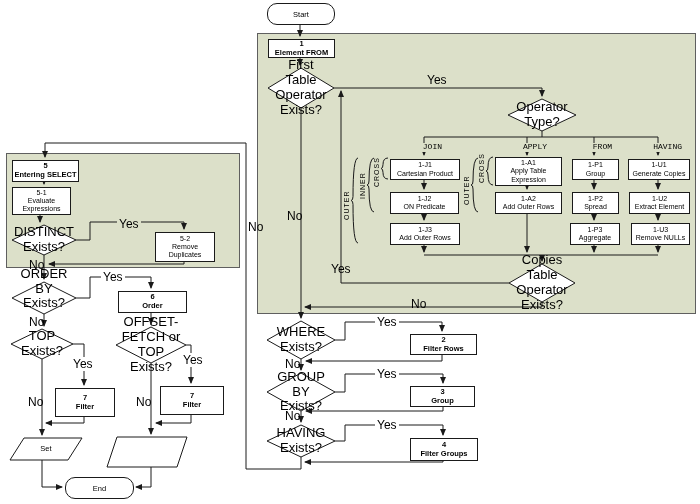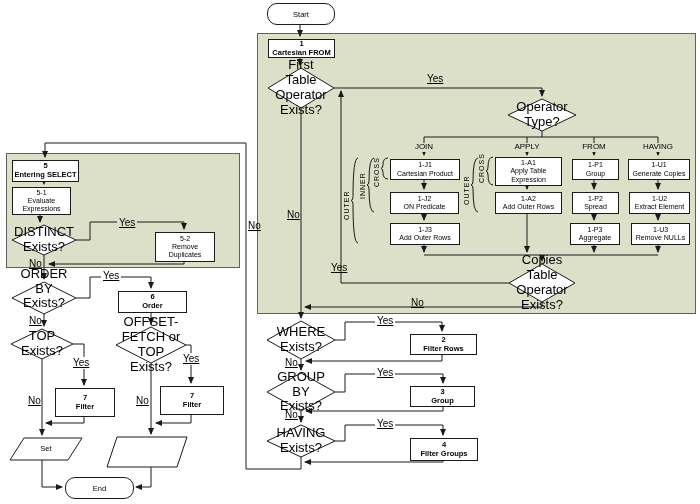--- a/index.html
+++ b/index.html
@@ -10,24 +10,24 @@
   .box{position:absolute;background:#fff;border:1px solid #1a1a1a;display:flex;flex-direction:column;
        align-items:center;justify-content:center;font-size:7px;line-height:1.18;text-align:center;}
   .box.bold{font-weight:bold;font-size:7.5px;}
   .pre{white-space:pre-line;}
   .dtext{position:absolute;display:flex;align-items:center;justify-content:center;text-align:center;
          font-size:13px;line-height:1.15;white-space:pre-line;}
   .iotext{position:absolute;display:flex;align-items:center;justify-content:center;text-align:center;
           font-size:7.5px;line-height:1.15;white-space:pre-line;}
   .oval{position:absolute;background:#fff;border:1px solid #1a1a1a;border-radius:10px;
         display:flex;align-items:center;justify-content:center;font-size:7.5px;}
-  .elabel{position:absolute;font-size:10px;line-height:1.2;text-decoration:underline;}
+  .elabel{position:absolute;font-size:12px;line-height:1.2;}
   .elabel.onln{background:#fff;padding:0 2px;}
   .elabel.rg{background:#dce0c9;padding:0 2px;}
-  .branch{position:absolute;font-size:8px;text-align:center;background:#dce0c9;line-height:1.1;}
+  .branch{position:absolute;font-size:8px;text-align:right;background:#dce0c9;line-height:1.1;font-family:Liberation Mono, monospace;}
   .vlabel{position:absolute;writing-mode:vertical-rl;transform:rotate(180deg);font-size:7px;
           letter-spacing:1px;width:10px;display:flex;align-items:center;justify-content:center;}
 </style>
 </head>
 <body>
 
 <div id="stage">
 
   <div class="region" style="left:257px;top:33px;width:437px;height:279px"></div>
   <div class="region" style="left:6px;top:153px;width:232px;height:113px"></div>
@@ -113,21 +113,21 @@
 
   <div class="oval" style="left:267px;top:3px;width:66px;height:20px">
       <span>Start</span>
     </div>
   <div class="oval" style="left:65px;top:477px;width:67px;height:20px">
       <span>End</span>
     </div>
 
   <div class="box bold" style="left:268px;top:39px;width:65px;height:17px">
     <div>1</div>
-      <div>Cartesian FROM</div>
+      <div>Element FROM</div>
     </div>
   <div class="box bold" style="left:410px;top:334px;width:65px;height:19px">
     <div>2</div>
       <div>Filter Rows</div>
     </div>
   <div class="box bold" style="left:410px;top:386px;width:63px;height:19px">
     <div>3</div>
       <div>Group</div>
     </div>
   <div class="box bold" style="left:410px;top:438px;width:66px;height:21px">

